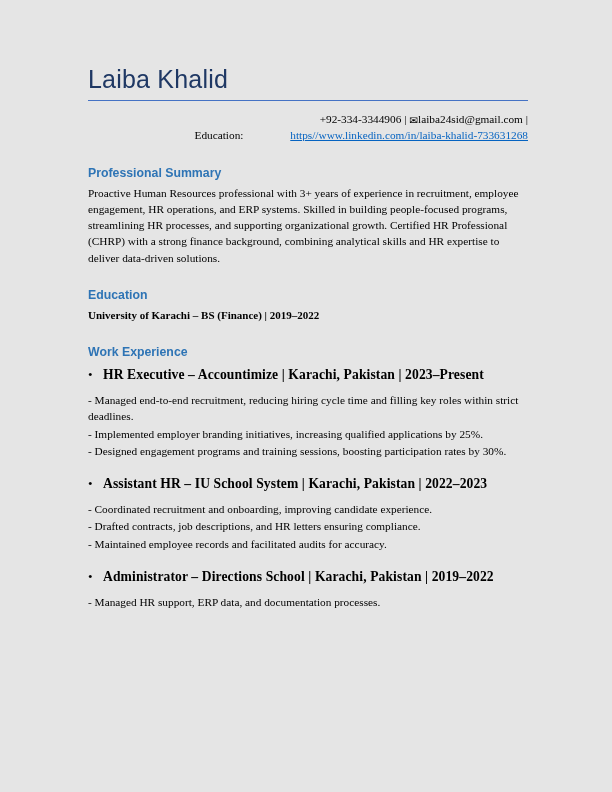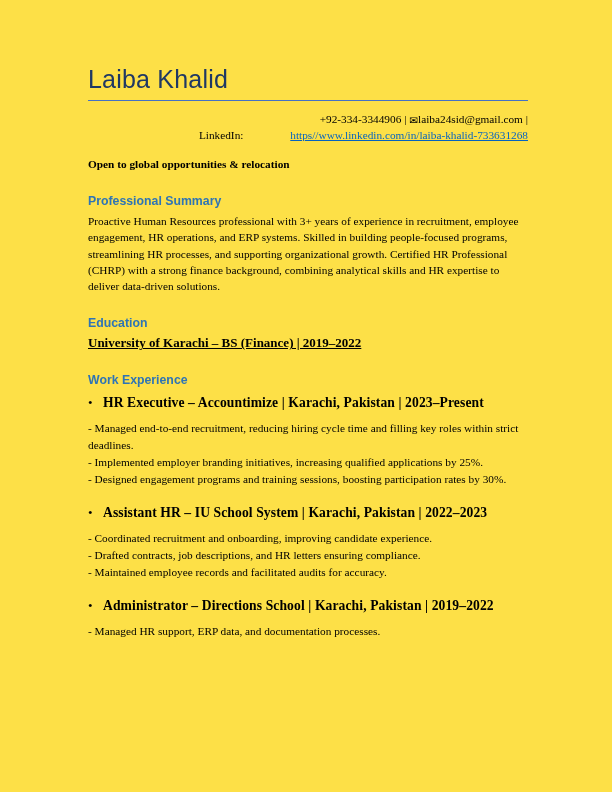--- a/index.html
+++ b/index.html
@@ -13,21 +13,21 @@
     position: relative;
     font-family: "Liberation Serif", serif;
     color: #000000;
     overflow: hidden;
   }
   .page {
     position: absolute;
     left: 0; top: 0;
     width: 612px;
     height: 792px;
-    background: #fde047;
+    background: #e5e5e5;
   }
   .content {
     position: absolute;
     left: 88px;
     top: 64px;
     width: 440px;
   }
 
   
   .name {
@@ -81,24 +81,23 @@
     color: #2E74B5;
     line-height: 16px;
     margin: 0 0 4px 0;
   }
   .summary-text {
     font-size: 11.3px;
     line-height: 16.3px;
     text-align: left;
   }
   .edu-line {
-    font-size: 13px;
+    font-size: 11px;
     line-height: 16px;
     font-weight: bold;
-    text-decoration: underline;
   }
 
   
   .job {
     margin-top: 3px;
   }
   .job + .job {
     margin-top: 14px;
   }
   .job-title-row {
@@ -138,24 +137,23 @@
 
     <div>
       <div class="name">Laiba Khalid</div>
       <div class="name-rule"></div>
 
       <div class="contact-line">
         <span>+92-334-3344906</span><span>&nbsp;</span><span>|</span><span>&nbsp;</span><span class="env-icon">✉</span><span>laiba24sid@gmail.com</span><span>&nbsp;</span><span>|</span>
       </div>
 
       <div class="contact-line">
-        <span>LinkedIn:</span><span>&nbsp;</span><a class="link" href="#">https//www.linkedin.com/in/laiba-khalid-733631268</a>
-      </div>
-
-      <div class="tagline">Open to global opportunities &amp; relocation</div>
+        <span>Education:</span><span>&nbsp;</span><a class="link" href="#">https//www.linkedin.com/in/laiba-khalid-733631268</a>
+      </div>
+
     </div>
 
     <div class="section">
       <div class="section-title">Professional Summary</div>
       <div class="summary-text">Proactive Human Resources professional with 3+ years of experience in recruitment, employee engagement, HR operations, and ERP systems. Skilled in building people-focused programs, streamlining HR processes, and supporting organizational growth. Certified HR Professional (CHRP) with a strong finance background, combining analytical skills and HR expertise to deliver data-driven solutions.</div>
     </div>
 
     <div class="section">
       <div class="section-title">Education</div>
       <div class="edu-line">University of Karachi – BS (Finance) | 2019–2022</div>

